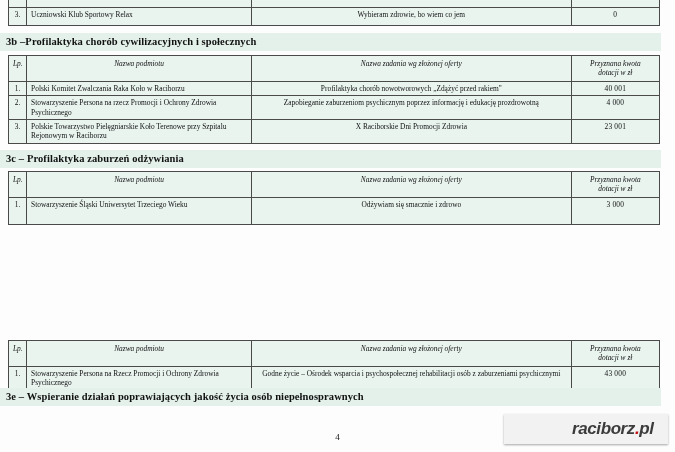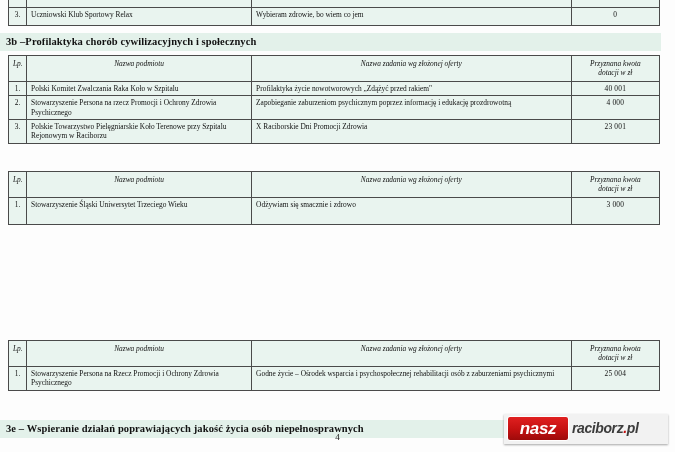--- a/index.html
+++ b/index.html
@@ -59,21 +59,21 @@
     font-weight: normal;
     color: #111;
   }
   table.grid th {
     font-style: italic;
     font-weight: normal;
     padding: 3px 4px 3px 4px;
   }
   .col-lp  { width: 18px;  text-align: center; }
   .col-pod { width: 224px; }
-  .col-zad { width: 318px; }
+  .col-zad { width: 318px; text-align: center; }
   .col-kw  { width: 88px;  text-align: center; font-weight: bold; }
 
   td.col-lp { text-align: center; font-size: 7.4px; }
   td.col-kw { text-align: center; font-weight: bold; letter-spacing: 0.2px; }
 
   
   .top-table {
     top: -11px;
   }
   .top-table td { height: 13px; }
@@ -112,21 +112,21 @@
     line-height: 23px;
     text-align: center;
     letter-spacing: -0.3px;
   }
   .logo-rac {
     position: absolute;
     left: 68px; top: 2px;
     font-family: "Liberation Sans", sans-serif;
     font-style: italic;
     font-weight: bold;
-    font-size: 14px;
+    font-size: 17px;
     line-height: 25px;
     color: #3c3c3c;
     letter-spacing: -0.4px;
     white-space: nowrap;
   }
   .logo-dot { color: #c41111; }
 
   
   .page-number {
     position: absolute;
@@ -183,39 +183,40 @@
         <th class="col-zad">Nazwa zadania wg złożonej oferty</th>
         <th class="col-kw">
           <span>Przyznana kwota</span><br>
           <span>dotacji w zł</span>
         </th>
       </tr>
     </thead>
     <tbody>
       <tr>
         <td class="col-lp">1.</td>
-        <td class="col-pod">Polski Komitet Zwalczania Raka Koło w Szpitalu</td>
-        <td class="col-zad">Profilaktyka życie nowotworowych „Zdążyć przed rakiem"</td>
+        <td class="col-pod">Polski Komitet Zwalczania Raka Koło w Raciborzu</td>
+        <td class="col-zad">Profilaktyka chorób nowotworowych „Zdążyć przed rakiem"</td>
         <td class="col-kw">40 001</td>
       </tr>
       <tr>
         <td class="col-lp">2.</td>
         <td class="col-pod">Stowarzyszenie Persona na rzecz Promocji i Ochrony Zdrowia Psychicznego</td>
         <td class="col-zad">Zapobieganie zaburzeniom psychicznym poprzez informację i edukację prozdrowotną</td>
         <td class="col-kw">4 000</td>
       </tr>
       <tr>
         <td class="col-lp">3.</td>
         <td class="col-pod">Polskie Towarzystwo Pielęgniarskie Koło Terenowe przy Szpitalu Rejonowym w Raciborzu</td>
         <td class="col-zad">X  Raciborskie Dni Promocji Zdrowia</td>
         <td class="col-kw">23 001</td>
       </tr>
     </tbody>
   </table>
 
+  <div class="sec-heading" style="top:150px;">3c – Profilaktyka zaburzeń odżywiania</div>
 
   <table class="grid" style="top:171px;">
     <colgroup>
       <col class="col-lp">
         <col class="col-pod">
         <col class="col-zad">
         <col class="col-kw">
     </colgroup>
     <thead>
       <tr>
@@ -255,31 +256,28 @@
           <span>Przyznana kwota</span><br>
           <span>dotacji w zł</span>
         </th>
       </tr>
     </thead>
     <tbody>
       <tr>
         <td class="col-lp">1.</td>
         <td class="col-pod">Stowarzyszenie Persona na Rzecz Promocji i Ochrony Zdrowia Psychicznego</td>
         <td class="col-zad">Godne życie – Ośrodek wsparcia i psychospołecznej rehabilitacji osób z zaburzeniami psychicznymi</td>
-        <td class="col-kw">25 004</td>
-      </tr>
-    </tbody>
-  </table>
-
-  <div class="sec-heading" style="top:420px;">3e – Wspieranie działań poprawiających jakość życia osób niepełnosprawnych</div>
+        <td class="col-kw">43 000</td>
+      </tr>
+    </tbody>
+  </table>
+
+  <div class="sec-heading" style="top:388px;">3e – Wspieranie działań poprawiających jakość życia osób niepełnosprawnych</div>
 
   <div class="logo">
     <div class="logo-inner">
-      <div class="logo-nasz">
-        <span>nasz</span>
-      </div>
       <div class="logo-rac"><span>raciborz</span><span class="logo-dot">.</span><span>pl</span></div>
     </div>
   </div>
 
   <div class="page-number">4</div>
 
 </div>
 
 </body></html>

